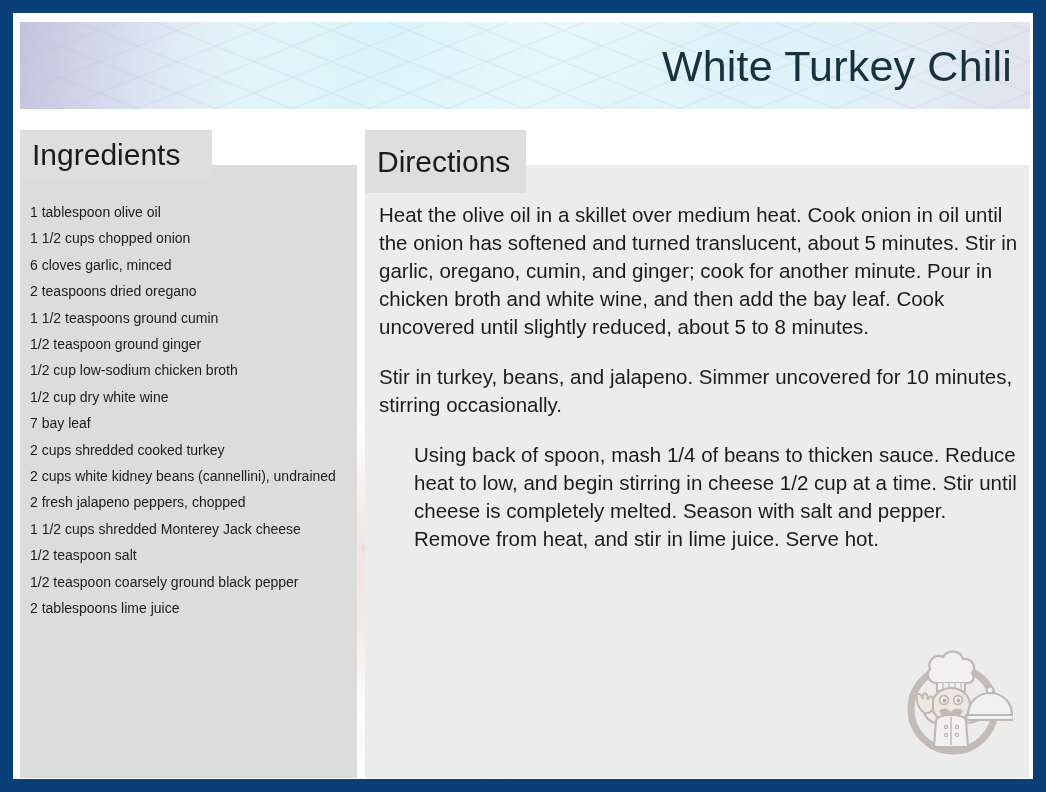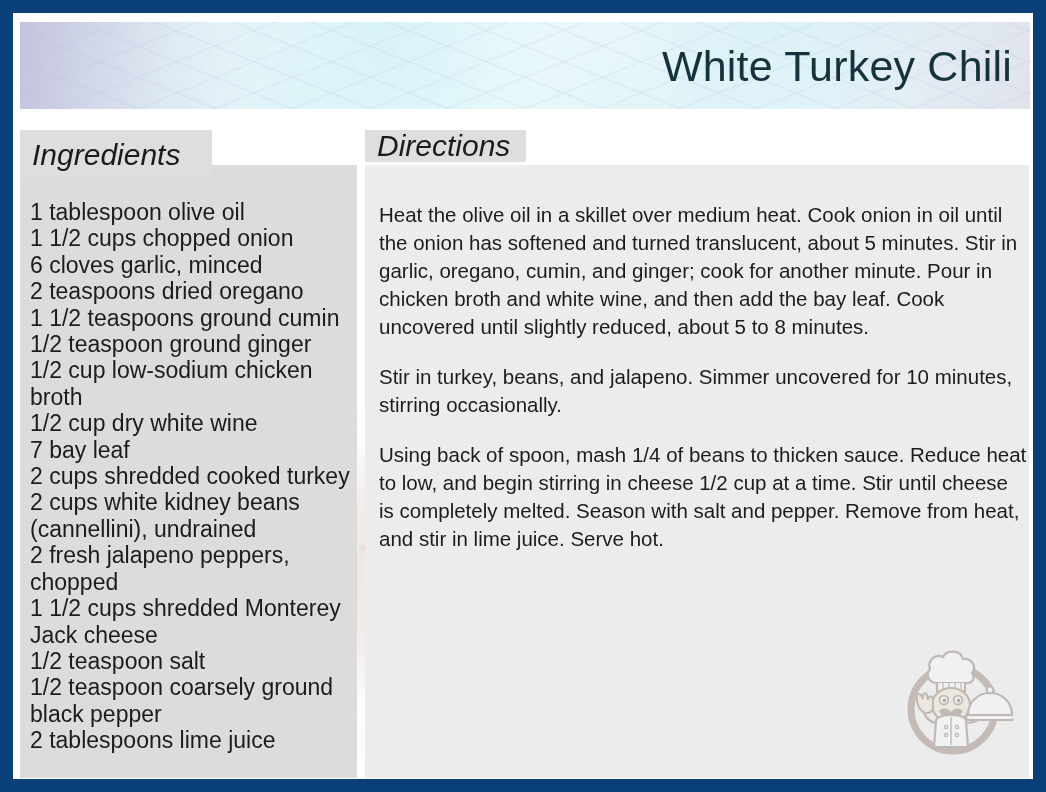--- a/index.html
+++ b/index.html
@@ -104,34 +104,33 @@
     z-index: 4;
   }
   .panel-head span {
     position: absolute;
     left: 12px;
     top: 50%;
     transform: translateY(-50%);
     font-size: 30px;
     color: #1b1b1b;
     white-space: nowrap;
-    font-style: italic;
   }
 
   #ingredients-head {
     left: 7px;
     top: 117px;
     width: 192px;
     height: 49px;
   }
   #directions-head {
     left: 352px;
     top: 117px;
     width: 161px;
-    height: 32px;
+    height: 63px;
   }
 
   .panel-body {
     position: absolute;
     box-sizing: border-box;
     overflow: hidden;
   }
   #ingredients-panel {
     left: 7px;
     top: 152px;
@@ -187,38 +186,38 @@
     opacity: 0.82;
   }
 
   
   #ingredients-list {
     position: absolute;
     left: 17px;
     top: 186px;
     width: 330px;
     z-index: 5;
-    font-size: 23px;
+    font-size: 14px;
     line-height: 26.4px;
     color: #1c1c1c;
   }
   #directions-body {
     position: absolute;
     left: 366px;
     top: 188px;
     width: 648px;
     z-index: 5;
     font-size: 20.5px;
     line-height: 28px;
     color: #1c1c1c;
   }
   #directions-body p {
     margin: 0 0 22px 0;
   }
-  #directions-body p:last-child { margin-bottom: 0; }
+  #directions-body p:last-child { margin-bottom: 0; margin-left: 35px; }
 
   
   #chef-logo {
     position: absolute;
     right: 20px;
     bottom: 22px;
     width: 120px;
     height: 118px;
     z-index: 6;
     opacity: 0.30;

